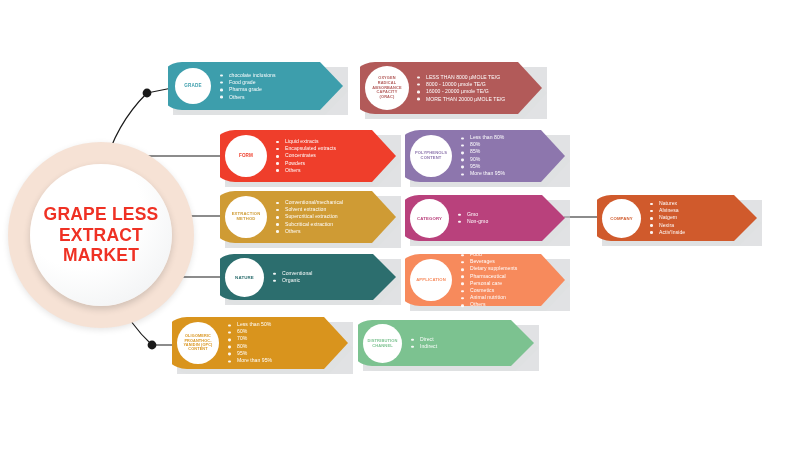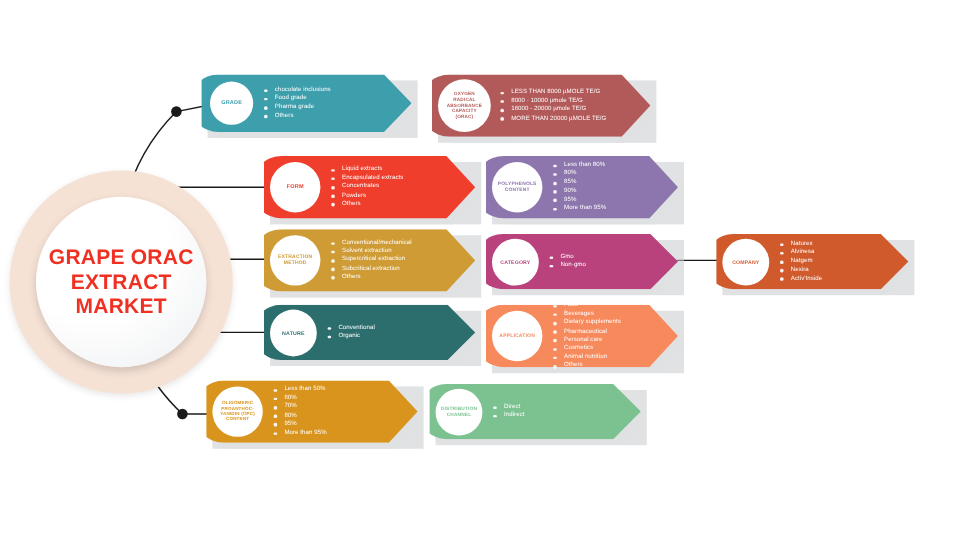--- a/index.html
+++ b/index.html
@@ -101,21 +101,21 @@
     <line x1="564" y1="217" x2="612" y2="217" stroke="#1a1a1a" stroke-width="1.2"></line>
     <circle cx="147" cy="93" r="4.4" fill="#1a1a1a"></circle>
     <circle cx="121" cy="156" r="4.4" fill="#1a1a1a"></circle>
     <circle cx="101" cy="216" r="4.4" fill="#1a1a1a"></circle>
     <circle cx="110" cy="277" r="4.4" fill="#1a1a1a"></circle>
     <circle cx="152" cy="345" r="4.4" fill="#1a1a1a"></circle>
   </svg>
 
   <div class="hub-outer"></div>
   <div class="hub-inner">
-    <div class="hub-title">GRAPE ORAC
+    <div class="hub-title">GRAPE LESS
 EXTRACT
 MARKET</div>
   </div>
 
   <div class="row" style="left:168px;top:62px;width:175px;height:48px;">
     <svg class="chev-shadow" viewBox="0 0 175 48" preserveAspectRatio="none">
       <path d="M14,0 H152 L175,24 L152,48 H14 A14,14 0 0 1 14,0 Z" fill="#c6c9cb"></path>
     </svg>
     <svg class="chev-body" viewBox="0 0 175 48" preserveAspectRatio="none">
       <path d="M14,0 H152 L175,24 L152,48 H14 A14,14 0 0 1 14,0 Z" fill="#3d9eac"></path>

